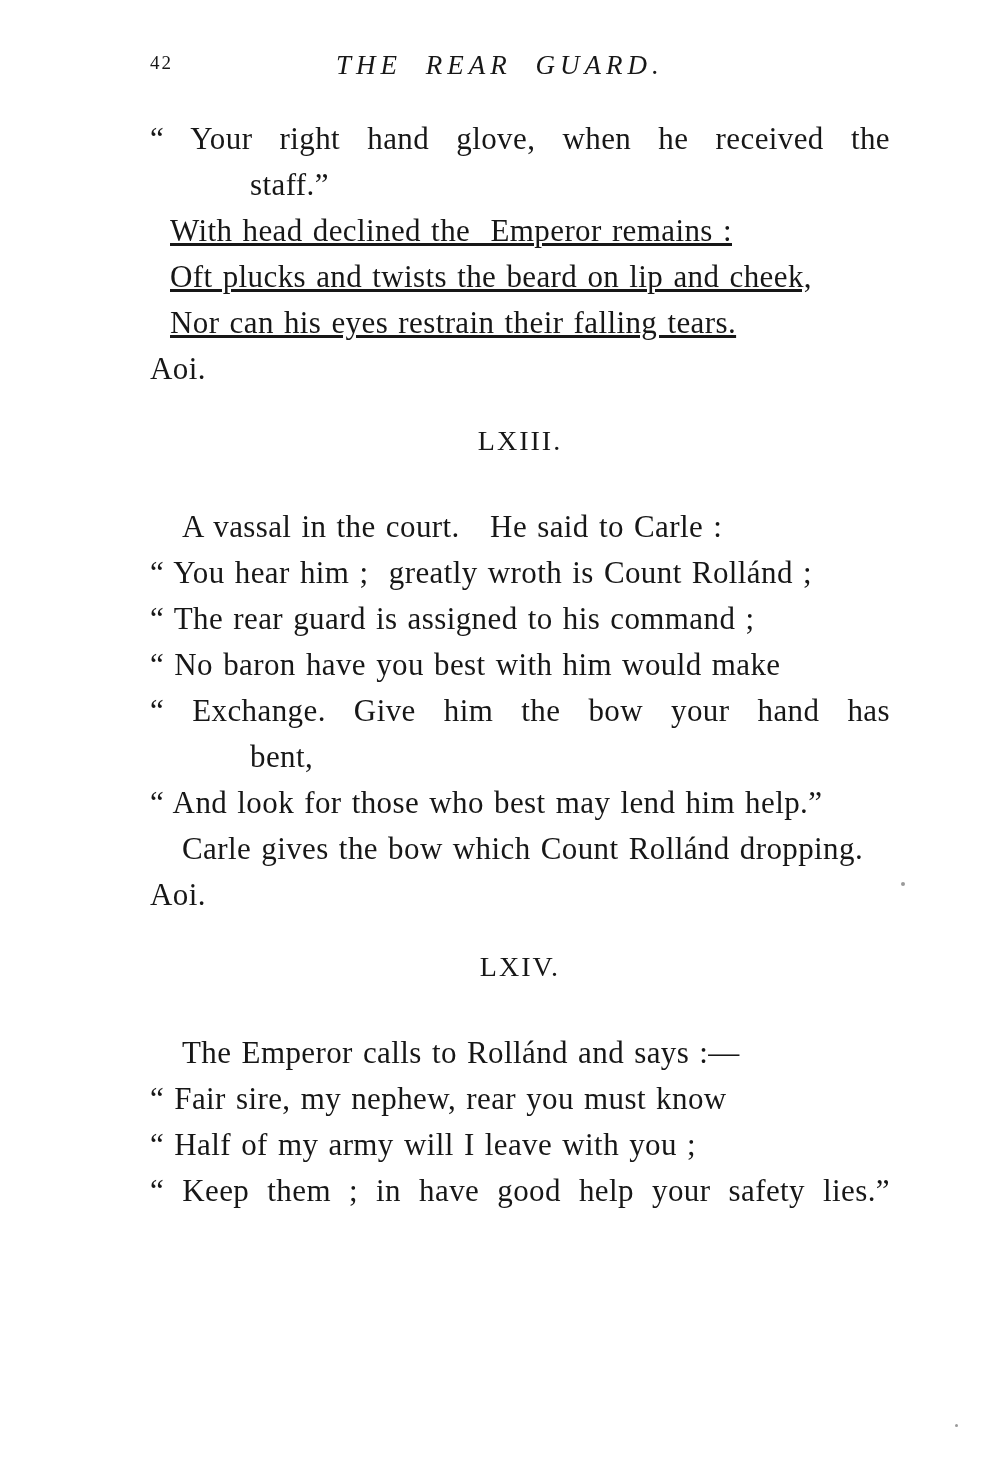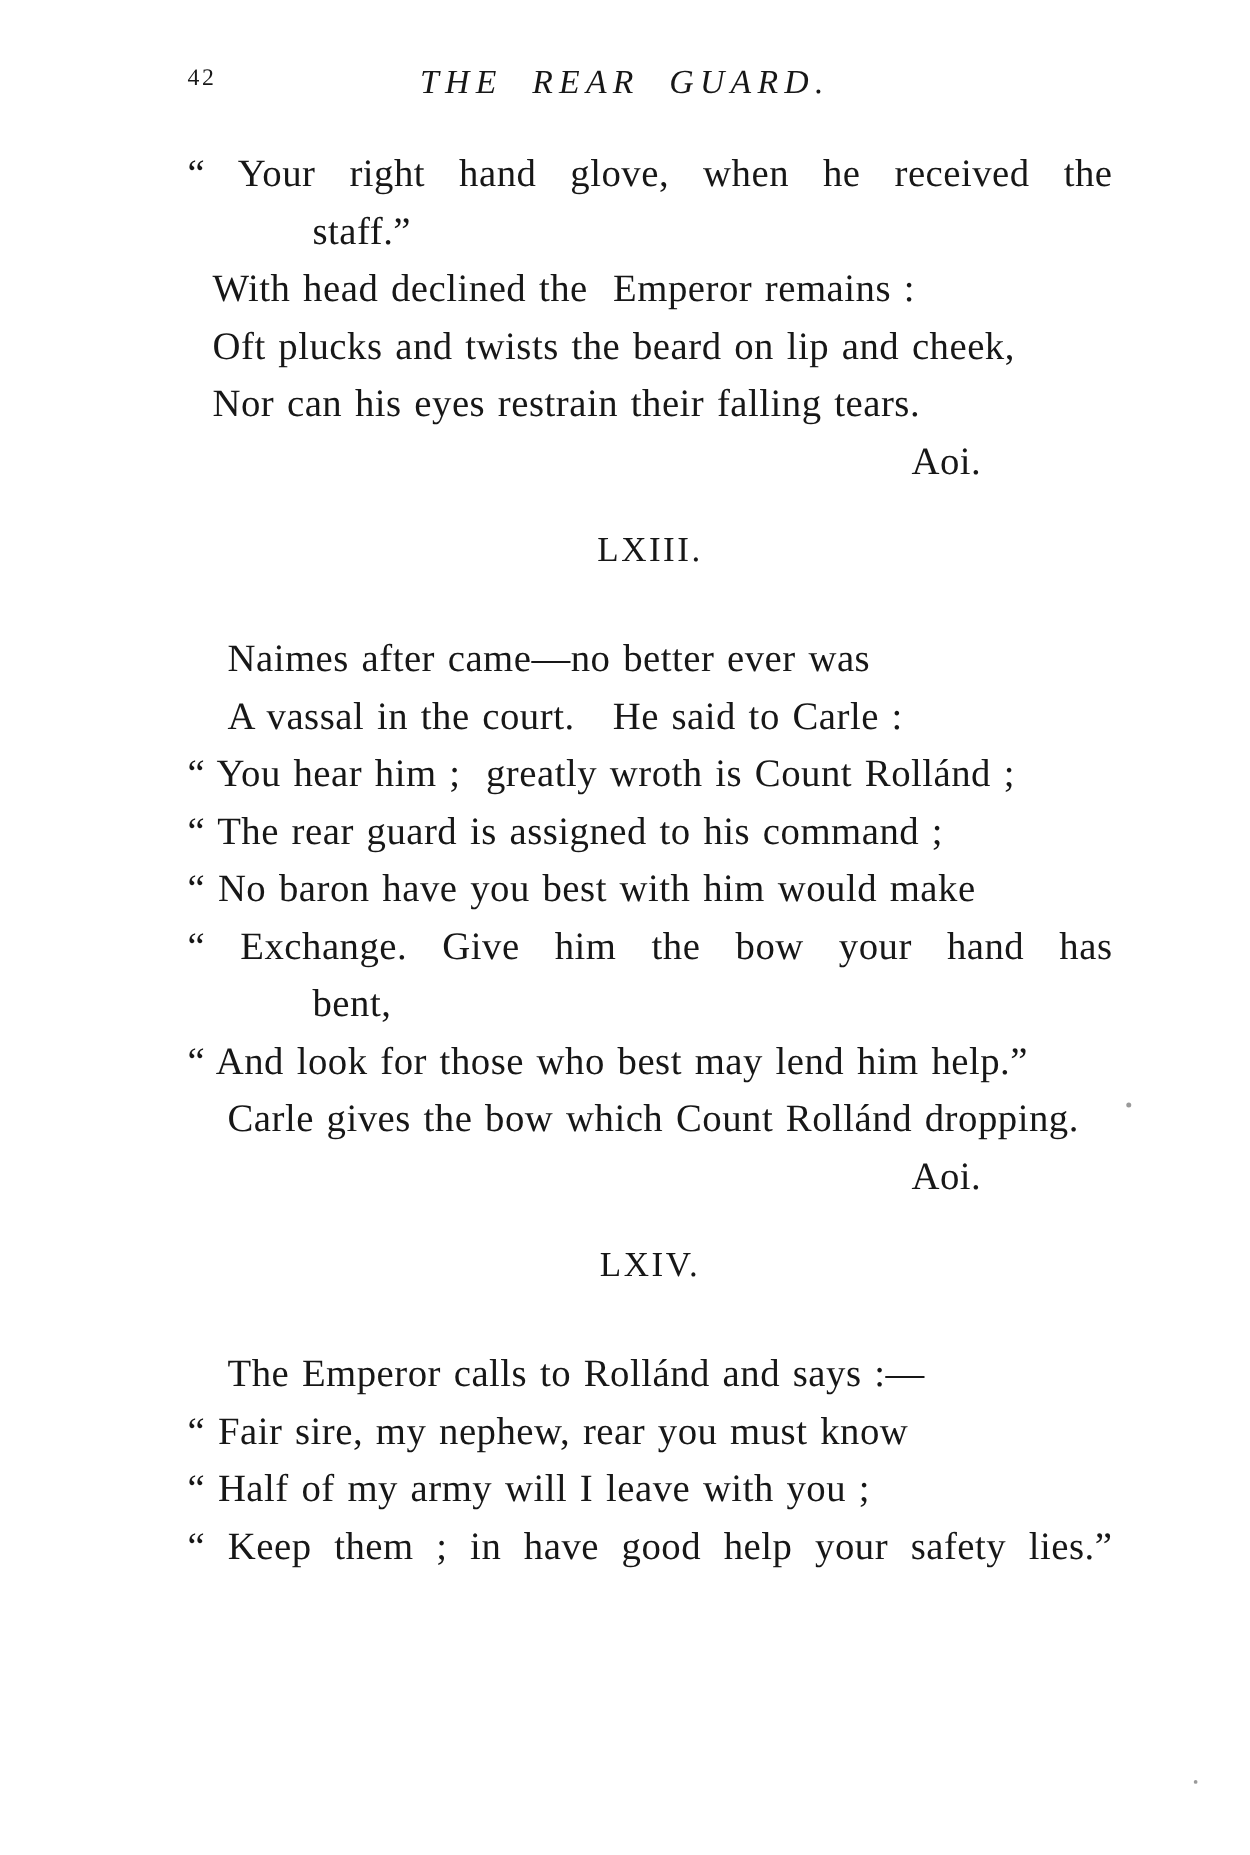--- a/index.html
+++ b/index.html
@@ -27,24 +27,24 @@
   
   .verse-body{
     position:absolute;left:150px;top:116px;width:740px;
   }
   .line{
     font-size:31px;line-height:46px;
     letter-spacing:0.4px;word-spacing:2px;
     white-space:pre-wrap;
   }
   .line.quote{padding-left:28px;text-indent:-28px;}
-  .line.plain{padding-left:20px;}
+  .line.plain{padding-left:20px;text-decoration:underline;}
   .line.open{padding-left:32px;}
   .line.cont{padding-left:100px;}
-  .line.aoi{text-align:right;padding-right:105px;}
+  .line.aoi{text-align:left;padding-right:105px;}
   .line.justify{
     white-space:normal;
     text-align:justify;
     text-align-last:justify;
   }
   .heading{
     font-size:28px;line-height:46px;
     text-align:center;letter-spacing:2px;
     margin:26px 0 40px 0;
   }
@@ -64,21 +64,20 @@
   <div class="running-title">THE REAR GUARD.</div>
 
   <div class="verse-body">
       <div class="line quote justify">“ Your right hand glove, when he received the</div>
       <div class="line cont">staff.”</div>
       <div class="line plain">With head declined the  Emperor remains :</div>
       <div class="line plain">Oft plucks and twists the beard on lip and cheek,</div>
       <div class="line plain">Nor can his eyes restrain their falling tears.</div>
       <div class="line aoi">Aoi.</div>
       <div class="heading">LXIII.</div>
-      <div class="line open">Naimes after came—no better ever was</div>
       <div class="line open">A vassal in the court.   He said to Carle :</div>
       <div class="line quote">“ You hear him ;  greatly wroth is Count Rollánd ;</div>
       <div class="line quote">“ The rear guard is assigned to his command ;</div>
       <div class="line quote">“ No baron have you best with him would make</div>
       <div class="line quote justify">“ Exchange.  Give him the bow your hand has</div>
       <div class="line cont">bent,</div>
       <div class="line quote">“ And look for those who best may lend him help.”</div>
       <div class="line open">Carle gives the bow which Count Rollánd dropping.</div>
       <div class="line aoi">Aoi.</div>
       <div class="heading">LXIV.</div>

